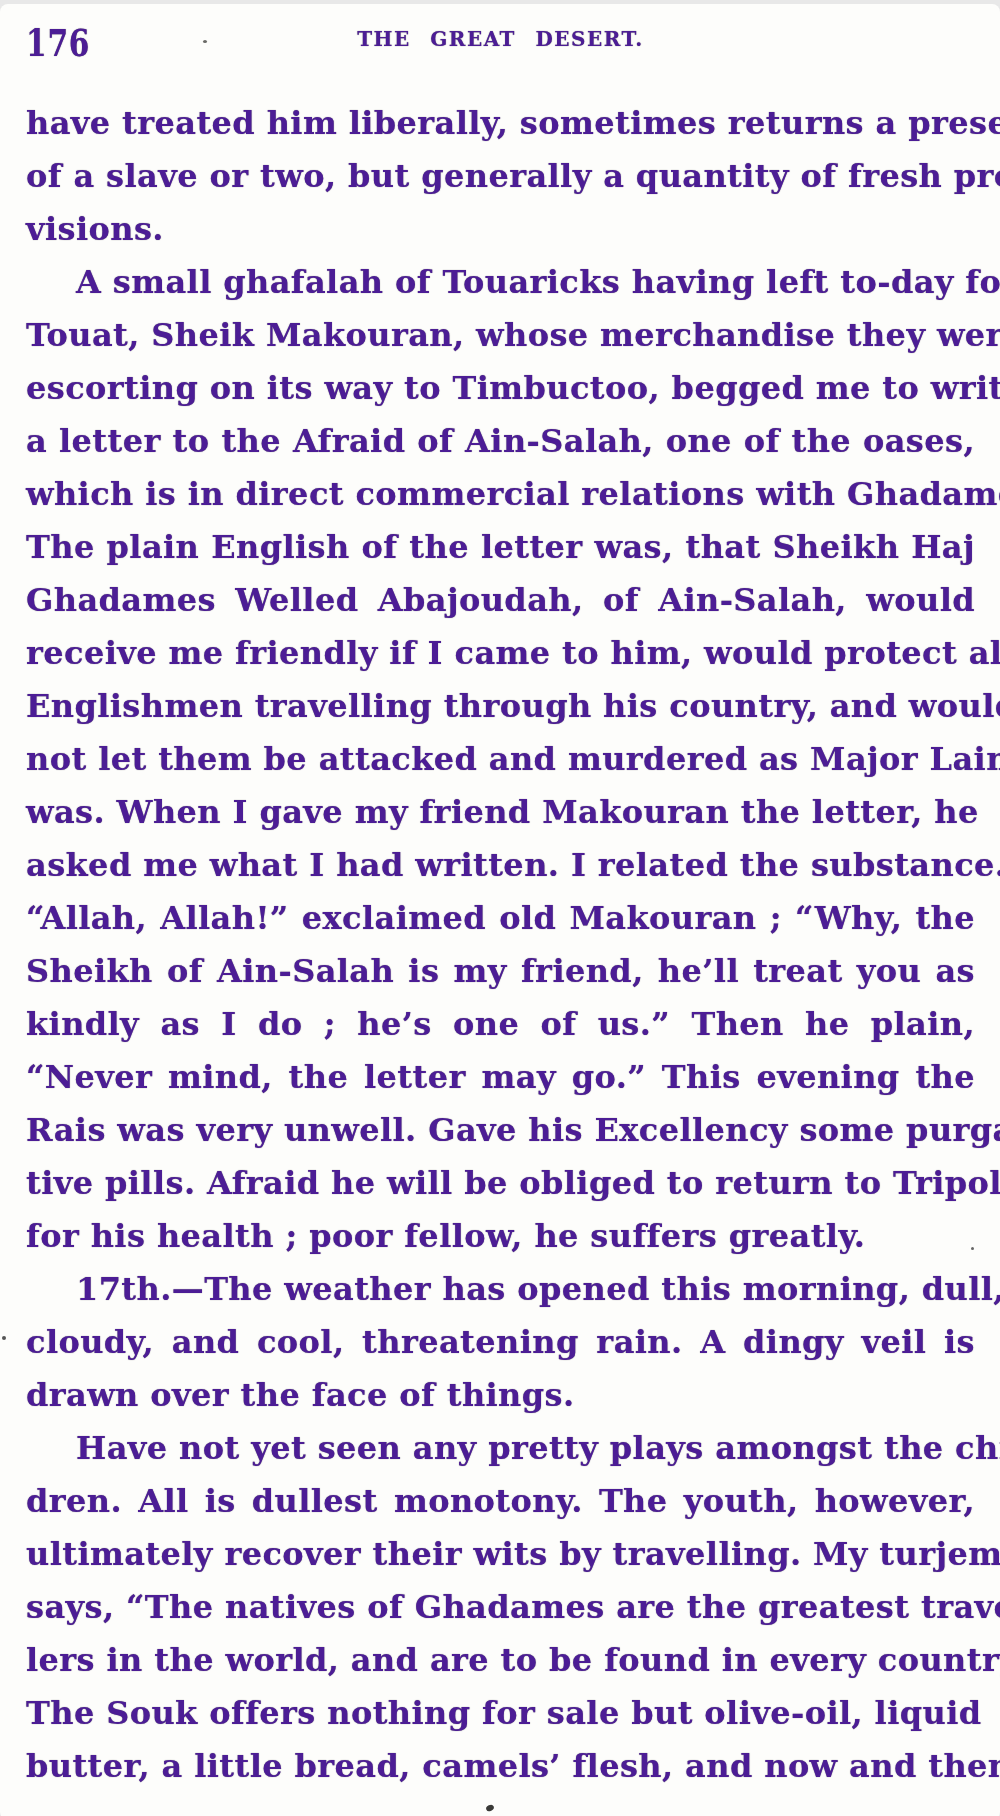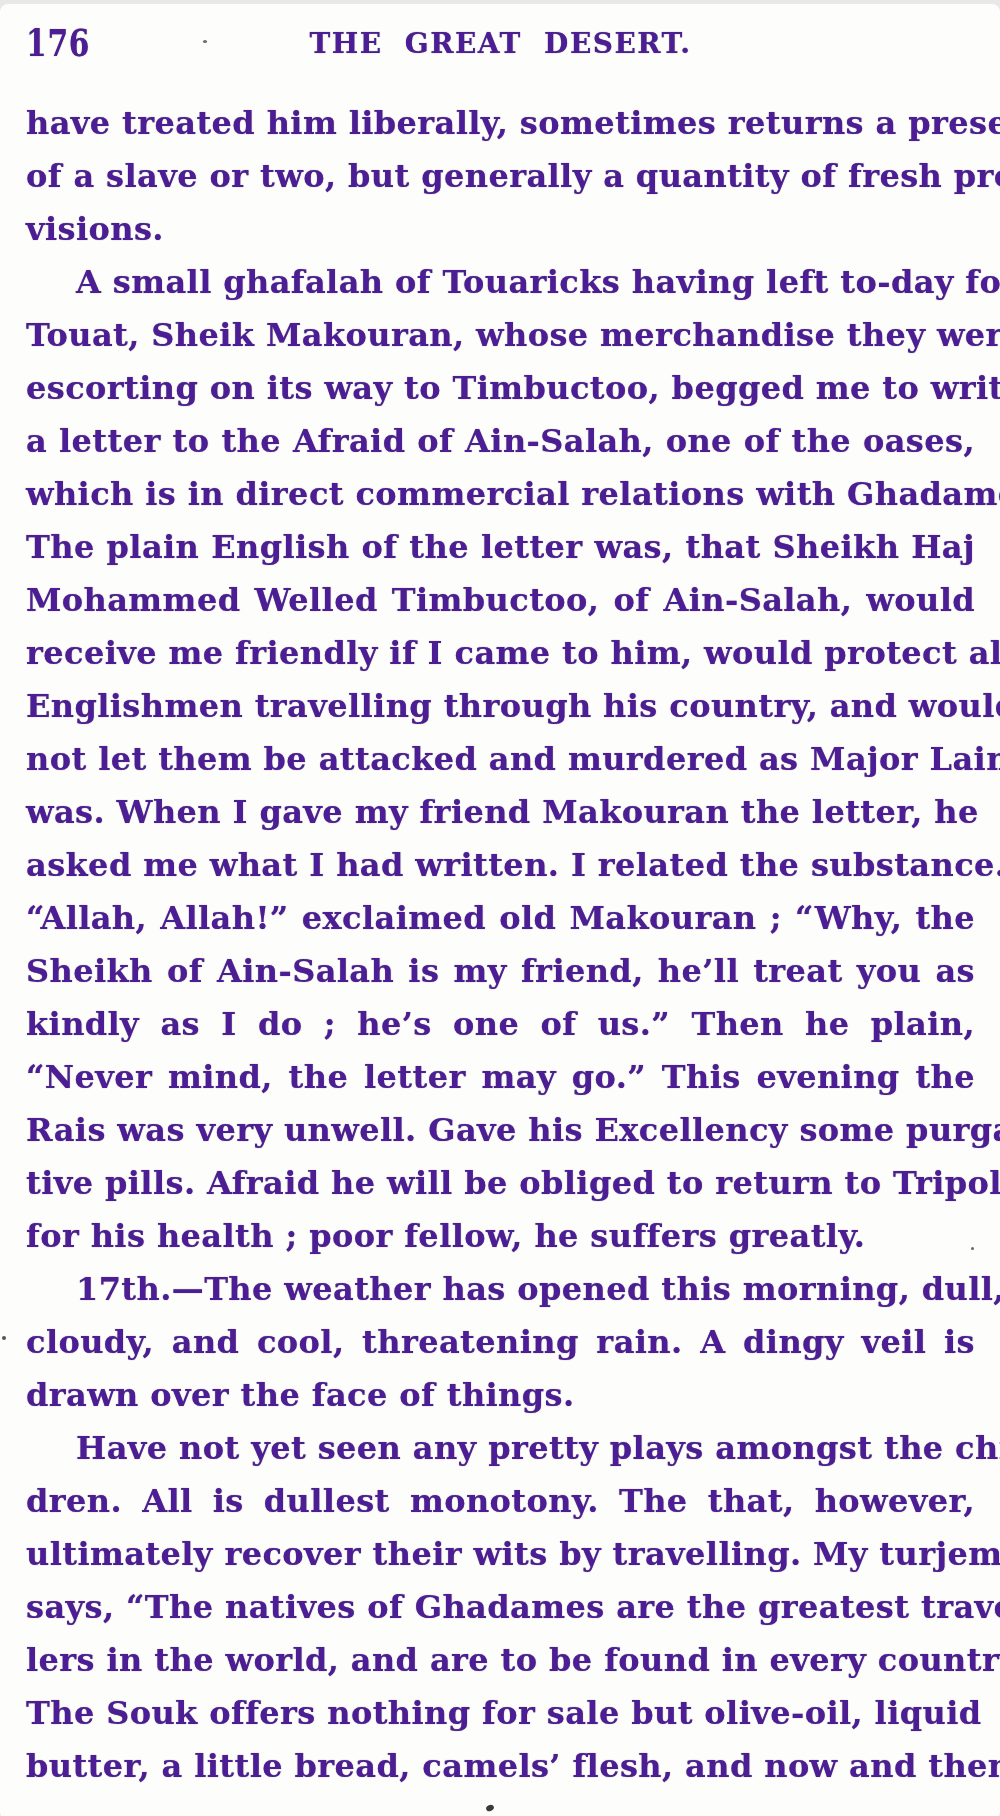--- a/index.html
+++ b/index.html
@@ -37,21 +37,21 @@
     transform: scaleX(0.78);
     transform-origin: left top;
     text-shadow: 0 0 1px rgba(10,10,10,.6);
   }
   .running-title {
     position: absolute;
     left: 0;
     right: 0;
     top: 9px;
     text-align: center;
-    font-size: 28px;
+    font-size: 20px;
     font-weight: bold;
     letter-spacing: 1.5px;
     word-spacing: 11px;
     text-shadow: 0 0 1px rgba(10,10,10,.6);
     white-space: nowrap;
   }
   
   .body-text {
     position: absolute;
     top: 93px;
@@ -102,38 +102,38 @@
   <div class="body-text" id="page-body">
       <div class="line"><span>have treated him liberally, sometimes returns a present</span></div>
       <div class="line"><span>of a slave or two, but generally a quantity of fresh pro-</span></div>
       <div class="line last"><span>visions.</span></div>
       <div class="line indent"><span>A small ghafalah of Touaricks having left to-day for</span></div>
       <div class="line"><span>Touat, Sheik Makouran, whose merchandise they were</span></div>
       <div class="line"><span>escorting on its way to Timbuctoo, begged me to write</span></div>
       <div class="line"><span>a letter to the Afraid of Ain-Salah, one of the oases,</span></div>
       <div class="line"><span>which is in direct commercial relations with Ghadames.</span></div>
       <div class="line"><span>The plain English of the letter was, that Sheikh Haj</span></div>
-      <div class="line"><span>Mohammed Welled Timbuctoo, of Ain-Salah, would</span></div>
+      <div class="line"><span>Ghadames Welled Abajoudah, of Ain-Salah, would</span></div>
       <div class="line"><span>receive me friendly if I came to him, would protect all</span></div>
       <div class="line"><span>Englishmen travelling through his country, and would</span></div>
       <div class="line"><span>not let them be attacked and murdered as Major Laing</span></div>
       <div class="line"><span>was. When I gave my friend Makouran the letter, he</span></div>
       <div class="line"><span>asked me what I had written. I related the substance.</span></div>
       <div class="line"><span>“Allah, Allah!” exclaimed old Makouran ; “Why, the</span></div>
       <div class="line"><span>Sheikh of Ain-Salah is my friend, he’ll treat you as</span></div>
       <div class="line"><span>kindly as I do ; he’s one of us.” Then he plain,</span></div>
       <div class="line"><span>“Never mind, the letter may go.” This evening the</span></div>
       <div class="line"><span>Rais was very unwell. Gave his Excellency some purga-</span></div>
       <div class="line"><span>tive pills. Afraid he will be obliged to return to Tripoli</span></div>
       <div class="line last"><span>for his health ; poor fellow, he suffers greatly.</span></div>
       <div class="line indent"><span>17</span><span class="it">th</span><span>.—The weather has opened this morning, dull,</span></div>
       <div class="line"><span>cloudy, and cool, threatening rain. A dingy veil is</span></div>
       <div class="line last"><span>drawn over the face of things.</span></div>
       <div class="line indent"><span>Have not yet seen any pretty plays amongst the chil-</span></div>
-      <div class="line"><span>dren. All is dullest monotony. The that, however,</span></div>
+      <div class="line"><span>dren. All is dullest monotony. The youth, however,</span></div>
       <div class="line"><span>ultimately recover their wits by travelling. My turjeman</span></div>
       <div class="line"><span>says, “The natives of Ghadames are the greatest travel-</span></div>
       <div class="line"><span>lers in the world, and are to be found in every country.”</span></div>
       <div class="line"><span>The </span><span class="it">Souk</span><span> offers nothing for sale but olive-oil, liquid</span></div>
       <div class="line"><span>butter, a little bread, camels’ flesh, and now and then a</span></div>
     </div>
 
   <div class="speck s1"></div>
   <div class="speck s2"></div>
   <div class="speck s3"></div>

